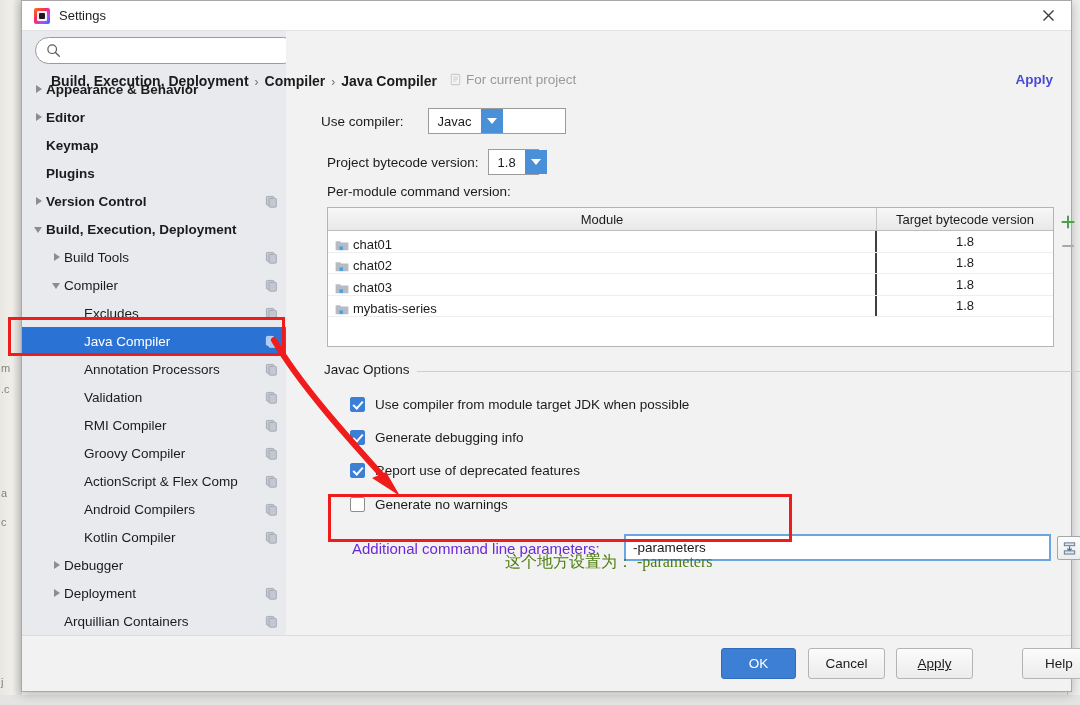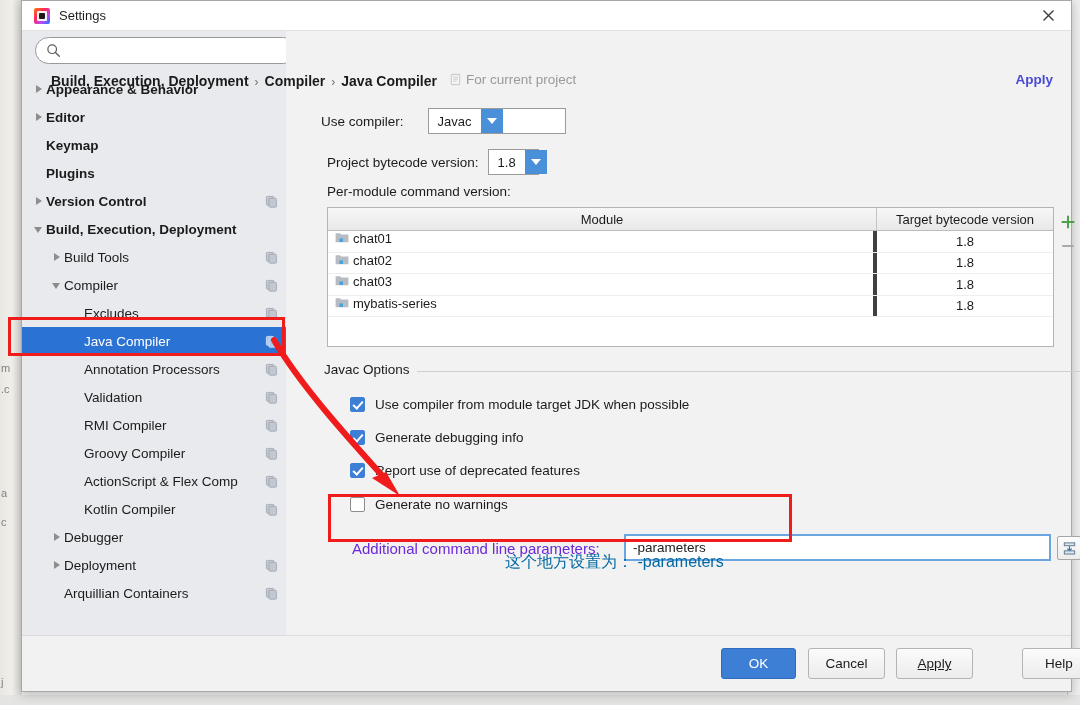--- a/index.html
+++ b/index.html
@@ -322,22 +322,22 @@
   .tbl-row {
     display: flex;
     height: 20.5px;
     border-bottom: 1px solid #eeeeee;
     font-size: 13px;
     color: #1b1b1b;
     cursor: default;
   }
   .td.module {
     width: 549px;
-    border-right: 4px solid #404040;
-    display: flex; align-items: flex-start;
+    border-right: 2px solid #404040;
+    display: flex; align-items: flex-end;
     padding-left: 7px;
     box-sizing: border-box;
   }
   .td.target {
     flex: 1;
     display: flex; align-items: center; justify-content: center;
   }
   .mod-ic { width: 14px; height: 13px; margin-right: 4px; flex: none; }
   .tbl-side {
     position: absolute;
@@ -449,22 +449,22 @@
   .anno-arrow {
     position: absolute;
     left: 260px; top: 330px;
     width: 210px; height: 200px;
     pointer-events: none;
   }
   .anno-text {
     position: absolute;
     left: 505px; top: 552px;
     font-size: 16px;
-    color: #0369a1;
-    font-family: Liberation Sans, sans-serif;
+    color: #4d7c0f;
+    font-family: Liberation Serif, serif;
     white-space: nowrap;
     pointer-events: none;
   }
 
   
   .footer {
     position: absolute;
     left: 0; bottom: 0;
     width: 1049px;
     height: 55px;
@@ -669,20 +669,31 @@
                 <svg class="copy-ic" viewBox="0 0 14 14">
                   <rect x="1.5" y="1.5" width="8" height="9.5" rx="1" fill="#b6bcc6" stroke="#8e96a2" stroke-width="1"></rect>
                   <rect x="4.3" y="3.6" width="8" height="9.5" rx="1" fill="#b6bcc6" stroke="#8e96a2" stroke-width="1"></rect>
                 </svg>
               </span>
             </div>
             <div class="tree-row">
               <span style="width: 44px; flex: 0 0 auto;"></span>
               <span class="tw "></span>
               <span class="tree-label">ActionScript &amp; Flex Comp</span>
+              <span style="margin-left: auto; display: flex;">
+                <svg class="copy-ic" viewBox="0 0 14 14">
+                  <rect x="1.5" y="1.5" width="8" height="9.5" rx="1" fill="#b6bcc6" stroke="#8e96a2" stroke-width="1"></rect>
+                  <rect x="4.3" y="3.6" width="8" height="9.5" rx="1" fill="#b6bcc6" stroke="#8e96a2" stroke-width="1"></rect>
+                </svg>
+              </span>
+            </div>
+            <div class="tree-row">
+              <span style="width: 44px; flex: 0 0 auto;"></span>
+              <span class="tw "></span>
+              <span class="tree-label">Android Compilers</span>
               <span style="margin-left: auto; display: flex;">
                 <svg class="copy-ic" viewBox="0 0 14 14">
                   <rect x="1.5" y="1.5" width="8" height="9.5" rx="1" fill="#b6bcc6" stroke="#8e96a2" stroke-width="1"></rect>
                   <rect x="4.3" y="3.6" width="8" height="9.5" rx="1" fill="#b6bcc6" stroke="#8e96a2" stroke-width="1"></rect>
                 </svg>
               </span>
             </div>
             <div class="tree-row">
               <span style="width: 44px; flex: 0 0 auto;"></span>
               <span class="tw "></span>

